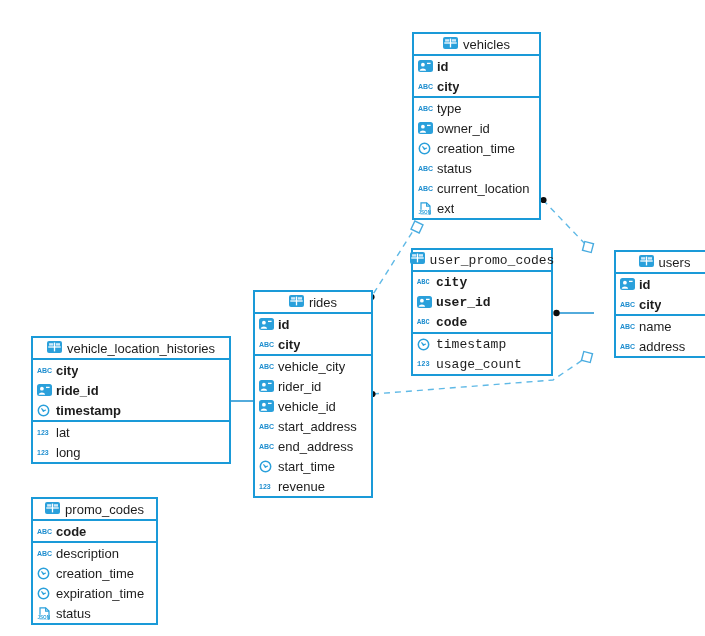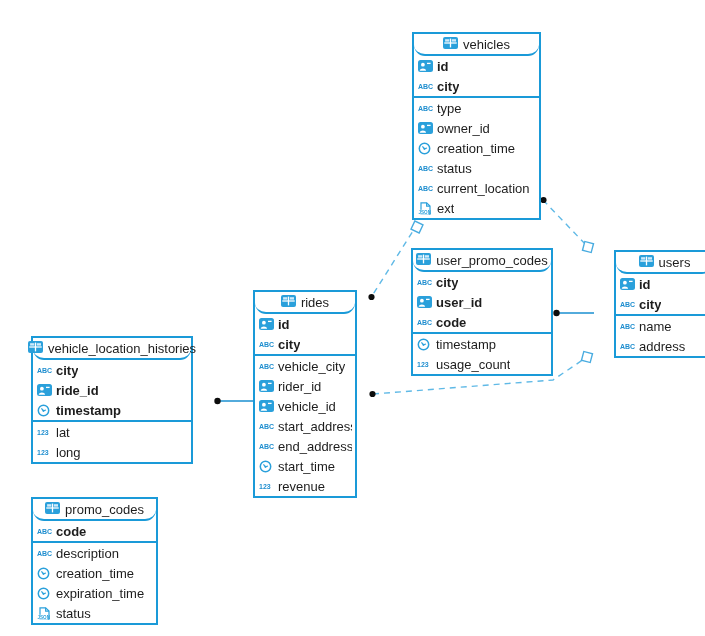--- a/index.html
+++ b/index.html
@@ -18,21 +18,21 @@
   .solid{stroke:#1a8fd1;stroke-width:1.4;fill:none;}
   .dot{fill:#0d0d0d;}
   .dmk{fill:#fff;stroke:#49ace0;stroke-width:1.4;}
   .tbl{
     position:absolute;background:#fff;border:2px solid var(--b);
     box-sizing:border-box;z-index:2;
   }
   .thead{
     height:20px;border-bottom:2px solid var(--b);
     display:flex;align-items:center;justify-content:center;gap:5px;
-    font-size:13px;white-space:nowrap;border-radius:11px;
+    font-size:13px;white-space:nowrap;
   }
   .row{
     height:20px;display:flex;align-items:center;gap:0;
     padding:0 3px 0 4px;font-size:13px;white-space:nowrap;
   }
   .row.sep{border-top:2px solid var(--b);}
   .row.pk .lbl{font-weight:bold;}
   .ic{width:19px;flex:0 0 19px;display:flex;align-items:center;justify-content:flex-start;}
   .txt-ic{font-size:7px;font-weight:bold;color:var(--icontxt);letter-spacing:0px;line-height:1;}
   .lbl{overflow:hidden;}
@@ -141,21 +141,21 @@
           <svg width="14" height="13" viewBox="0 0 14 13">
             <path d="M3,0.8 H8.6 L12,4.1 V12.2 H3 Z" fill="none" stroke="#2aa0db" stroke-width="1.2"></path>
             <path d="M8.6,0.8 V4.1 H12" fill="none" stroke="#2aa0db" stroke-width="1.1"></path>
             <rect x="0.4" y="7.8" width="10.4" height="4.8" fill="#fff"></rect>
             <text x="0.5" y="12" font-size="4.6" font-weight="bold" fill="#2aa0db">JSON</text>
           </svg>
         </span>
         <span class="lbl">ext</span>
       </div>
     </div>
-    <div class="tbl" style="left: 411px; top: 248px; width: 142px;">
+    <div class="tbl" style="left: 411px; top: 248px; width: 142px; font-family: Liberation Mono, monospace;">
       <div class="thead">
         <span class="hic"><svg width="15" height="12" viewBox="0 0 15 12">
             <rect width="15" height="12" rx="2" fill="#2aa0db"></rect>
             <line x1="1.3" y1="6" x2="13.7" y2="6" stroke="#fff" stroke-width="1.3"></line>
             <line x1="7.5" y1="1.6" x2="7.5" y2="10.4" stroke="#fff" stroke-width="1.3"></line>
             <rect x="2.1" y="2.2" width="4.2" height="2.4" fill="#cfeafa"></rect>
             <rect x="8.8" y="2.2" width="4.2" height="2.4" fill="#cfeafa"></rect>
           </svg></span>
         <span>user_promo_codes</span>
       </div>
@@ -234,21 +234,21 @@
         </span>
         <span class="lbl">name</span>
       </div>
       <div class="row">
         <span class="ic">
           <span class="txt-ic">ABC</span>
         </span>
         <span class="lbl">address</span>
       </div>
     </div>
-    <div class="tbl" style="left: 253px; top: 290px; width: 104px;">
+    <div class="tbl" style="left: 253px; top: 290px; width: 120px;">
       <div class="thead">
         <span class="hic"><svg width="15" height="12" viewBox="0 0 15 12">
             <rect width="15" height="12" rx="2" fill="#2aa0db"></rect>
             <line x1="1.3" y1="6" x2="13.7" y2="6" stroke="#fff" stroke-width="1.3"></line>
             <line x1="7.5" y1="1.6" x2="7.5" y2="10.4" stroke="#fff" stroke-width="1.3"></line>
             <rect x="2.1" y="2.2" width="4.2" height="2.4" fill="#cfeafa"></rect>
             <rect x="8.8" y="2.2" width="4.2" height="2.4" fill="#cfeafa"></rect>
           </svg></span>
         <span>rides</span>
       </div>
@@ -320,21 +320,21 @@
         </span>
         <span class="lbl">start_time</span>
       </div>
       <div class="row">
         <span class="ic">
           <span class="txt-ic">123</span>
         </span>
         <span class="lbl">revenue</span>
       </div>
     </div>
-    <div class="tbl" style="left: 31px; top: 336px; width: 162px;">
+    <div class="tbl" style="left: 31px; top: 336px; width: 200px;">
       <div class="thead">
         <span class="hic"><svg width="15" height="12" viewBox="0 0 15 12">
             <rect width="15" height="12" rx="2" fill="#2aa0db"></rect>
             <line x1="1.3" y1="6" x2="13.7" y2="6" stroke="#fff" stroke-width="1.3"></line>
             <line x1="7.5" y1="1.6" x2="7.5" y2="10.4" stroke="#fff" stroke-width="1.3"></line>
             <rect x="2.1" y="2.2" width="4.2" height="2.4" fill="#cfeafa"></rect>
             <rect x="8.8" y="2.2" width="4.2" height="2.4" fill="#cfeafa"></rect>
           </svg></span>
         <span>vehicle_location_histories</span>
       </div>

